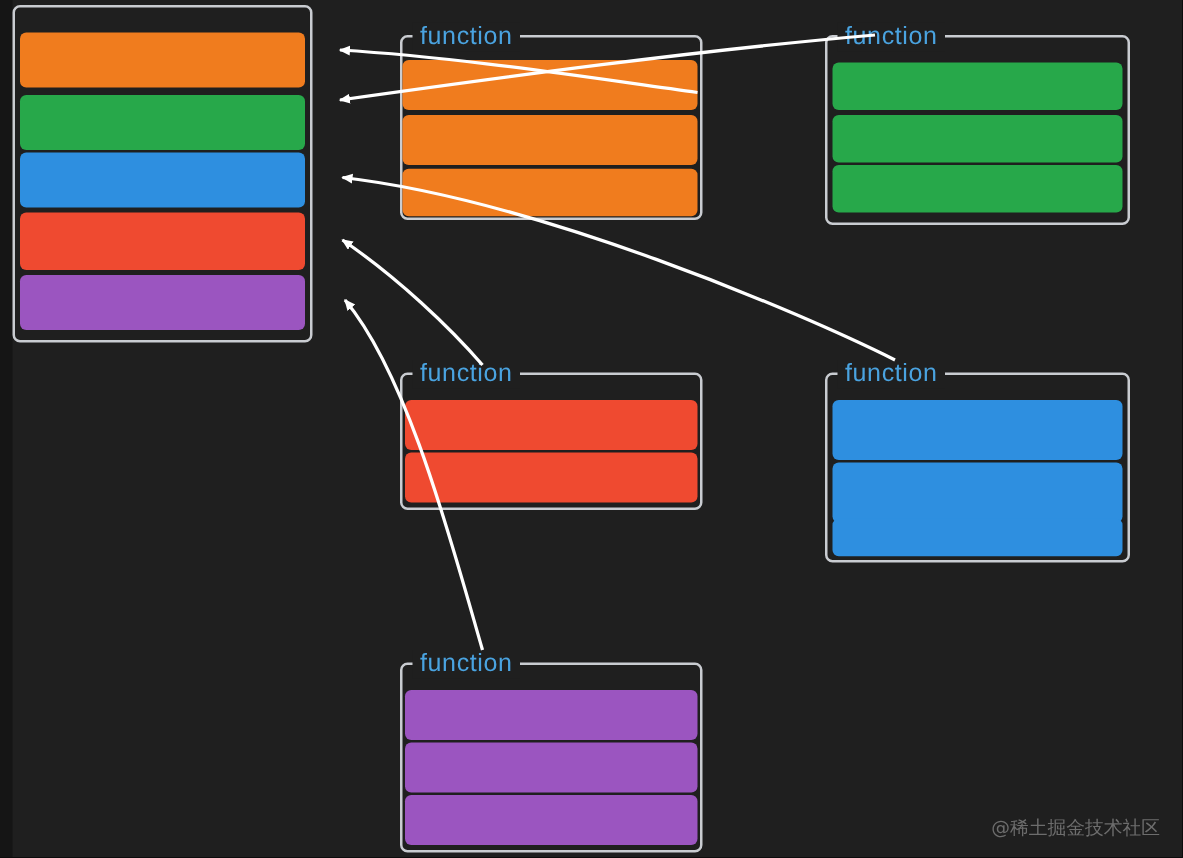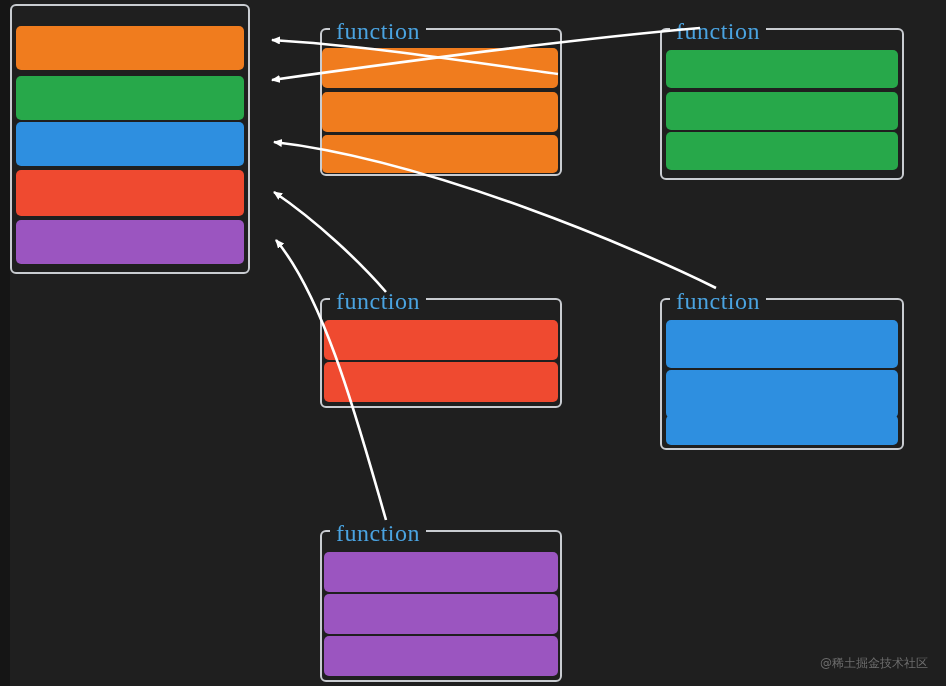--- a/index.html
+++ b/index.html
@@ -31,22 +31,22 @@
   }
 
   
   .stack-box {
     background: transparent;
   }
 
   .fn-label {
     position: absolute;
     color: #4aa3e0;
-    font-size: 24px;
-    font-family: Liberation Serif, serif;
+    font-size: 20px;
+    font-family: Liberation Sans, sans-serif;
     letter-spacing: 0.5px;
     background: #1f1f1f;
     padding: 0 6px;
     white-space: nowrap;
   }
 
   .bar {
     position: absolute;
     border-radius: 5px;
     box-sizing: border-box;
@@ -57,21 +57,21 @@
     left: 0; top: 0;
     width: 946px; height: 686px;
     pointer-events: none;
   }
 
   .watermark {
     position: absolute;
     right: 18px;
     bottom: 14px;
     color: #6d6d6d;
-    font-size: 12px;
+    font-size: 15px;
     font-family: "DejaVu Sans", sans-serif;
     white-space: nowrap;
   }
 </style>
 </head>
 <body>
 
 <div id="canvas">
 
   <div class="edge-strip"></div>

